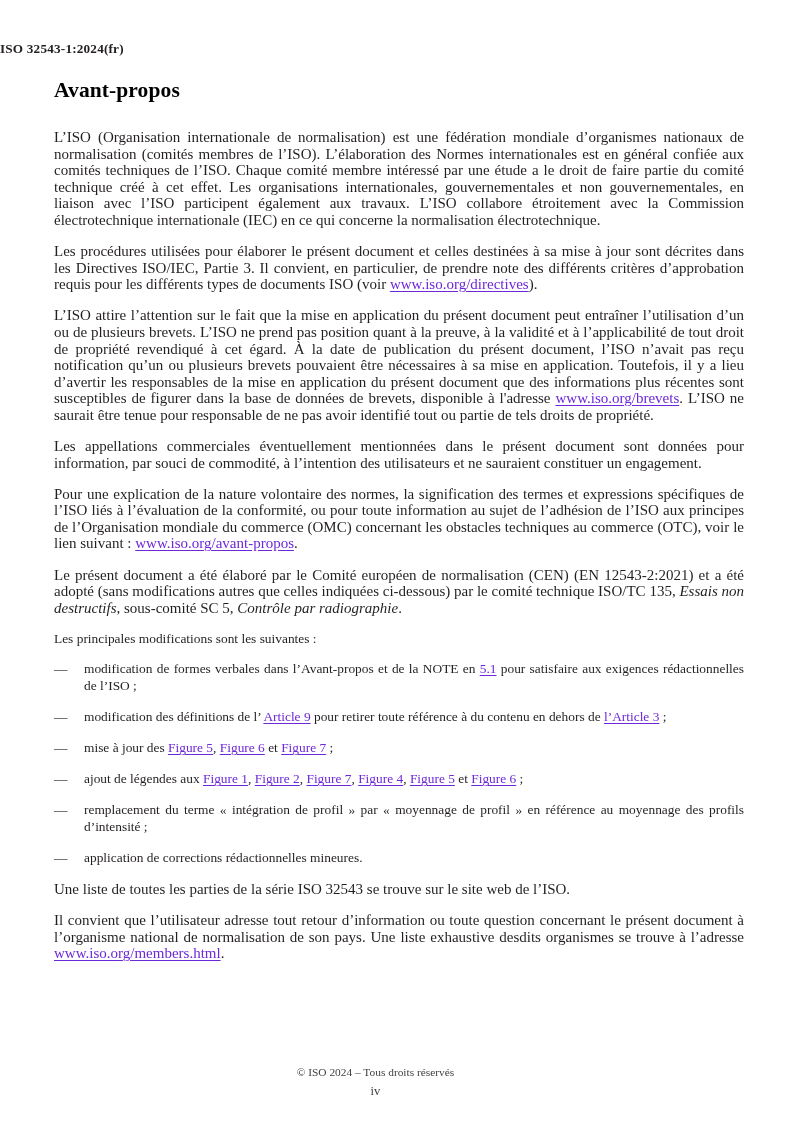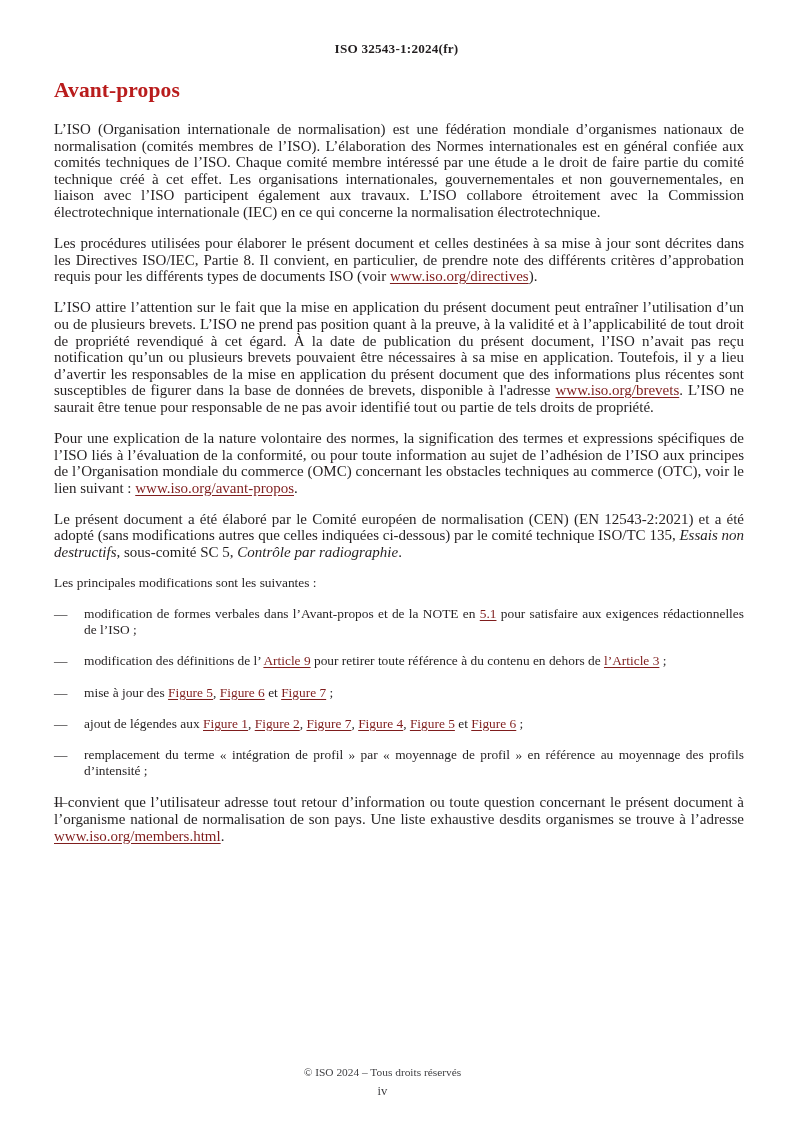--- a/index.html
+++ b/index.html
@@ -19,38 +19,38 @@
     position: absolute;
     inset: 0;
     width: 793px;
     height: 1122px;
   }
   .running-head {
     position: absolute;
     top: 41px;
     left: 0;
     width: 793px;
-    text-align: center;
+    text-align: left;
     font-size: 13.2px;
     font-weight: bold;
     letter-spacing: 0.2px;
     color: #231f20;
   }
   .content {
     position: absolute;
     top: 78px;
     left: 54px;
     width: 690px;
   }
   h1.clause-title {
     font-size: 21.5px;
     font-weight: bold;
-    margin: 0 0 18px 0;
+    margin: 0 0 26px 0;
     letter-spacing: 0.1px;
-    color: #b91c1c;
+    color: #000000;
   }
   p.body-text {
     font-size: 15px;
     line-height: 16.6px;
     text-align: justify;
     text-justify: inter-word;
     margin: 0 0 14.5px 0;
     hyphens: none;
   }
   .lead-in {
@@ -73,28 +73,28 @@
     margin-bottom: 14.5px;
   }
   ul.dash-list li .dash {
     position: absolute;
     left: 0;
     top: 0;
     width: 22px;
     text-align: left;
   }
   a.xref {
-    color: #7f1d1d;
+    color: #6d28d9;
     text-decoration: underline;
     text-underline-offset: 1.5px;
   }
   .italic { font-style: italic; }
   .footer {
     position: absolute;
-    left: 17px;
+    left: 10px;
     width: 731px;
     text-align: center;
   }
   .footer-copyright {
     top: 1066px;
     font-size: 11.4px;
     color: #3f3f42;
   }
   .footer-folio {
     top: 1084px;
@@ -109,24 +109,25 @@
 <div class="page">
 
   <div class="running-head">ISO 32543-1:2024(fr)</div>
 
   <div class="content">
 
     <h1 class="clause-title">Avant-propos</h1>
 
     <p class="body-text"><span>L’ISO (Organisation internationale de normalisation) est une fédération mondiale d’organismes nationaux de normalisation (comités membres de l’ISO). L’élaboration des Normes internationales est en général confiée aux comités techniques de l’ISO. Chaque comité membre intéressé par une étude a le droit de faire partie du comité technique créé à cet effet. Les organisations internationales, gouvernementales et non gouvernementales, en liaison avec l’ISO participent également aux travaux. L’ISO collabore étroitement avec la Commission électrotechnique internationale (IEC) en ce qui concerne la normalisation électrotechnique.</span></p>
 
-    <p class="body-text"><span>Les procédures utilisées pour élaborer le présent document et celles destinées à sa mise à jour sont décrites dans les Directives ISO/IEC, Partie 8. Il convient, en particulier, de prendre note des différents critères d’approbation requis pour les différents types de documents ISO (voir </span><a class="xref" href="#">www.iso.org/directives</a><span>).</span></p>
+    <p class="body-text"><span>Les procédures utilisées pour élaborer le présent document et celles destinées à sa mise à jour sont décrites dans les Directives ISO/IEC, Partie 3. Il convient, en particulier, de prendre note des différents critères d’approbation requis pour les différents types de documents ISO (voir </span><a class="xref" href="#">www.iso.org/directives</a><span>).</span></p>
 
     <p class="body-text"><span>L’ISO attire l’attention sur le fait que la mise en application du présent document peut entraîner l’utilisation d’un ou de plusieurs brevets. L’ISO ne prend pas position quant à la preuve, à la validité et à l’applicabilité de tout droit de propriété revendiqué à cet égard. À la date de publication du présent document, l’ISO n’avait pas reçu notification qu’un ou plusieurs brevets pouvaient être nécessaires à sa mise en application. Toutefois, il y a lieu d’avertir les responsables de la mise en application du présent document que des informations plus récentes sont susceptibles de figurer dans la base de données de brevets, disponible à l'adresse </span><a class="xref" href="#">www.iso.org/brevets</a><span>. L’ISO ne saurait être tenue pour responsable de ne pas avoir identifié tout ou partie de tels droits de propriété.</span></p>
 
+    <p class="body-text"><span>Les appellations commerciales éventuellement mentionnées dans le présent document sont données pour information, par souci de commodité, à l’intention des utilisateurs et ne sauraient constituer un engagement.</span></p>
 
     <p class="body-text"><span>Pour une explication de la nature volontaire des normes, la signification des termes et expressions spécifiques de l’ISO liés à l’évaluation de la conformité, ou pour toute information au sujet de l’adhésion de l’ISO aux principes de l’Organisation mondiale du commerce (OMC) concernant les obstacles techniques au commerce (OTC), voir le lien suivant : </span><a class="xref" href="#">www.iso.org/avant-propos</a><span>.</span></p>
 
     <p class="body-text"><span>Le présent document a été élaboré par le Comité européen de normalisation (CEN) (EN 12543-2:2021) et a été adopté (sans modifications autres que celles indiquées ci-dessous) par le comité technique ISO/TC 135, </span><span class="italic">Essais non destructifs</span><span>, sous-comité SC 5, </span><span class="italic">Contrôle par radiographie</span><span>.</span></p>
 
     <p class="lead-in"><span>Les principales modifications sont les suivantes :</span></p>
 
     <ul class="dash-list">
 
       <li>
@@ -143,25 +144,26 @@
 
       <li>
         <span class="dash">—</span><span>ajout de légendes aux </span><a class="xref" href="#">Figure 1</a><span>, </span><a class="xref" href="#">Figure 2</a><span>, </span><a class="xref" href="#">Figure 7</a><span>, </span><a class="xref" href="#">Figure 4</a><span>, </span><a class="xref" href="#">Figure 5</a><span> et </span><a class="xref" href="#">Figure 6</a><span> ;</span>
       </li>
 
       <li>
         <span class="dash">—</span><span>remplacement du terme « intégration de profil » par « moyennage de profil » en référence au moyennage des profils d’intensité ;</span>
       </li>
 
       <li>
-        <span class="dash">—</span>
+        <span class="dash">—</span><span>application de corrections rédactionnelles mineures.</span>
       </li>
 
     </ul>
 
+    <p class="body-text after-list"><span>Une liste de toutes les parties de la série ISO 32543 se trouve sur le site web de l’ISO.</span></p>
 
     <p class="body-text"><span>Il convient que l’utilisateur adresse tout retour d’information ou toute question concernant le présent document à l’organisme national de normalisation de son pays. Une liste exhaustive desdits organismes se trouve à l’adresse </span><a class="xref" href="#">www.iso.org/members.html</a><span>.</span></p>
 
   </div>
 
   <div class="footer footer-copyright">© ISO 2024 – Tous droits réservés</div>
 
   <div class="footer footer-folio">iv</div>
 
 </div>

